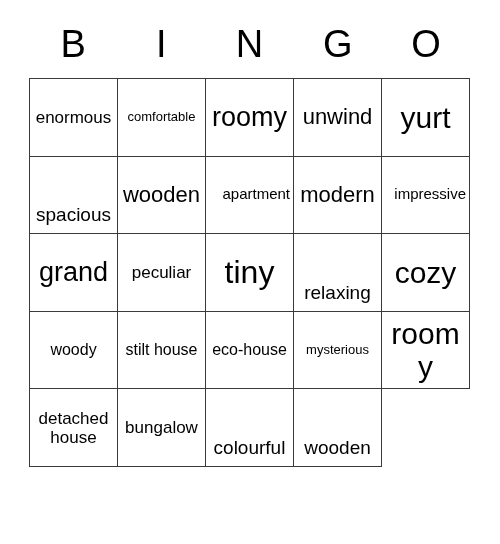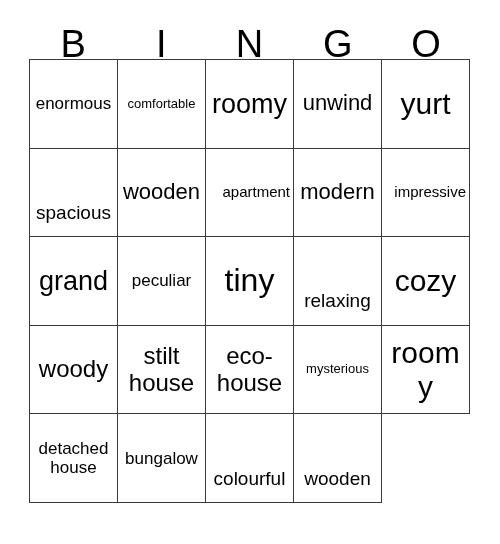--- a/index.html
+++ b/index.html
@@ -37,23 +37,23 @@
     font-size: 38px;
     line-height: 1;
     font-weight: 400;
     letter-spacing: 0px;
     color: #000000;
   }
   
   #bingo-grid {
     position: absolute;
     left: 29px;
-    top: 59px;
+    top: 78px;
     width: 441px;
-    height: 444px;
+    height: 389px;
     border-top: 1px solid #3a3a3a;
     border-left: 1px solid #3a3a3a;
     box-sizing: border-box;
     display: grid;
     grid-template-columns: repeat(5, 1fr);
     grid-template-rows: repeat(5, 1fr);
   }
   .cell {
     border-right: 1px solid #3a3a3a;
     border-bottom: 1px solid #3a3a3a;
@@ -72,21 +72,21 @@
     line-height: 1.12;
     word-wrap: break-word;
     color: #000000;
   }
   
   .fs-xs  { font-size: 13px; }
   .fs-sm  { font-size: 15px; text-align: right; }
   .fs-md  { font-size: 17px; }
   .fs-lg  { font-size: 19px; margin-top: 40px; }
   .fs-xl  { font-size: 22px; }
-  .fs-2xl { font-size: 24px; }
+  .fs-2xl { font-size: 16px; }
   .fs-3xl { font-size: 27px; }
   .fs-4xl { font-size: 30px; }
   .fs-5xl { font-size: 32px; }
 </style>
 </head>
 <body>
 
 <div id="card">
 
   <div id="header-row">

